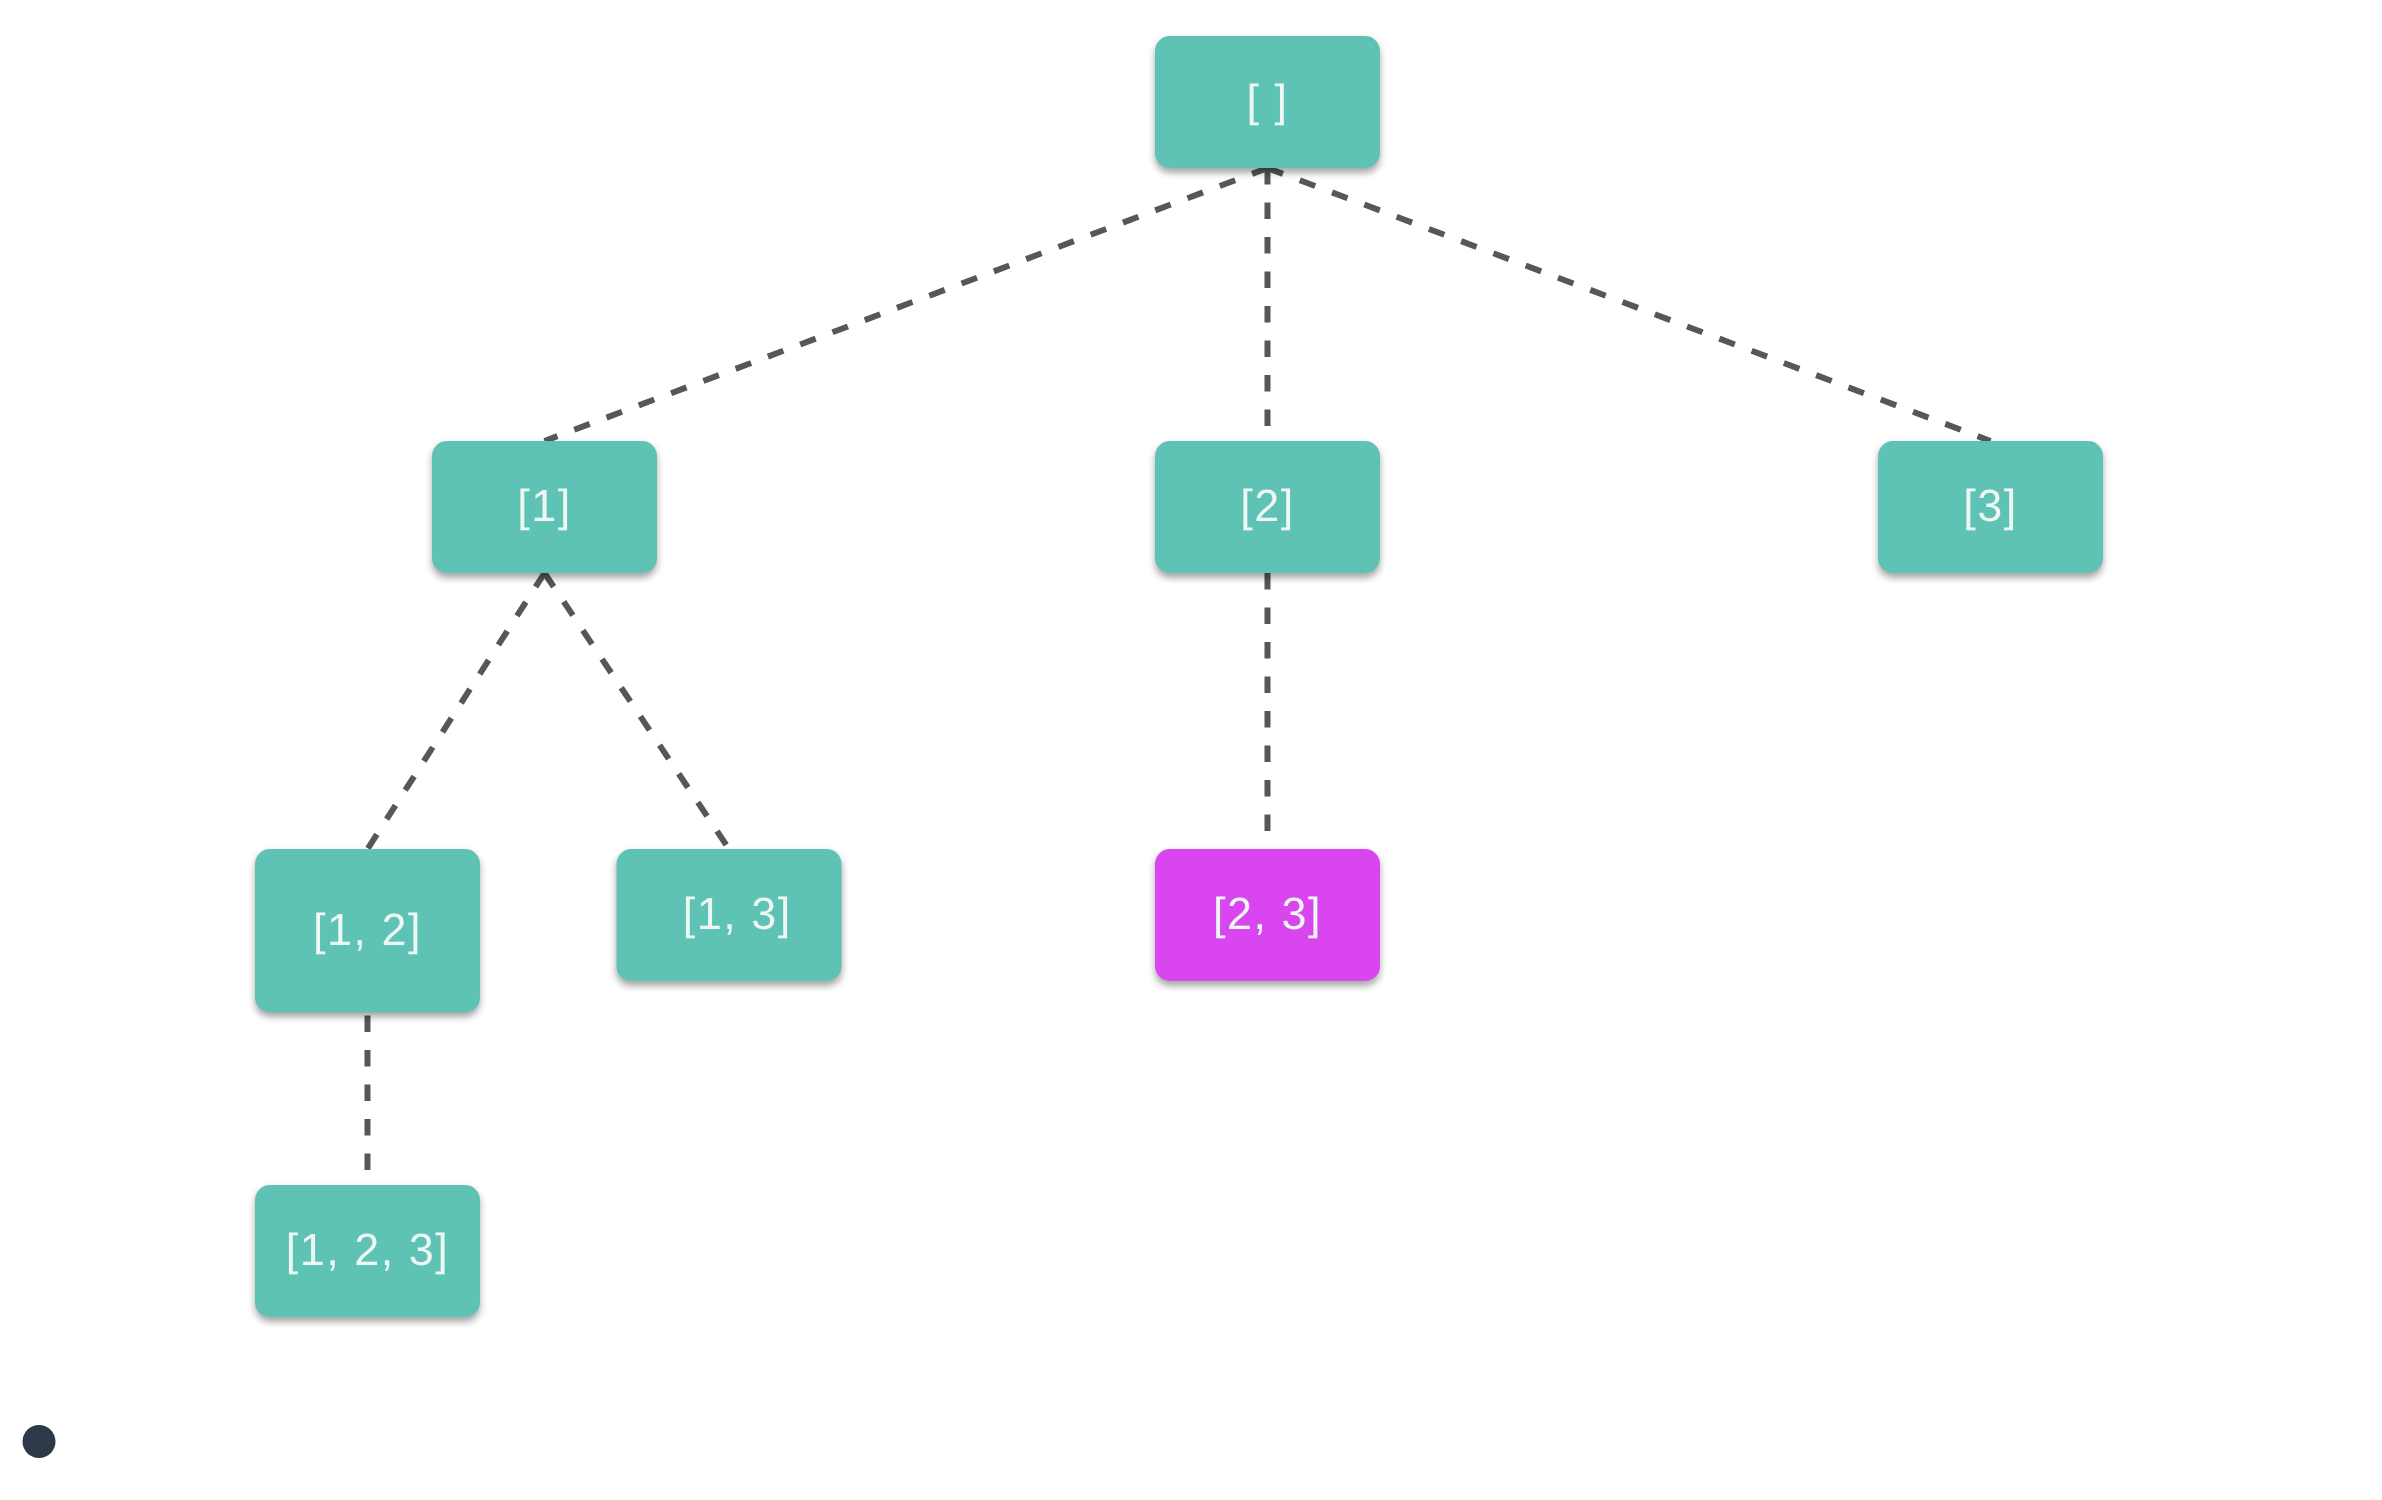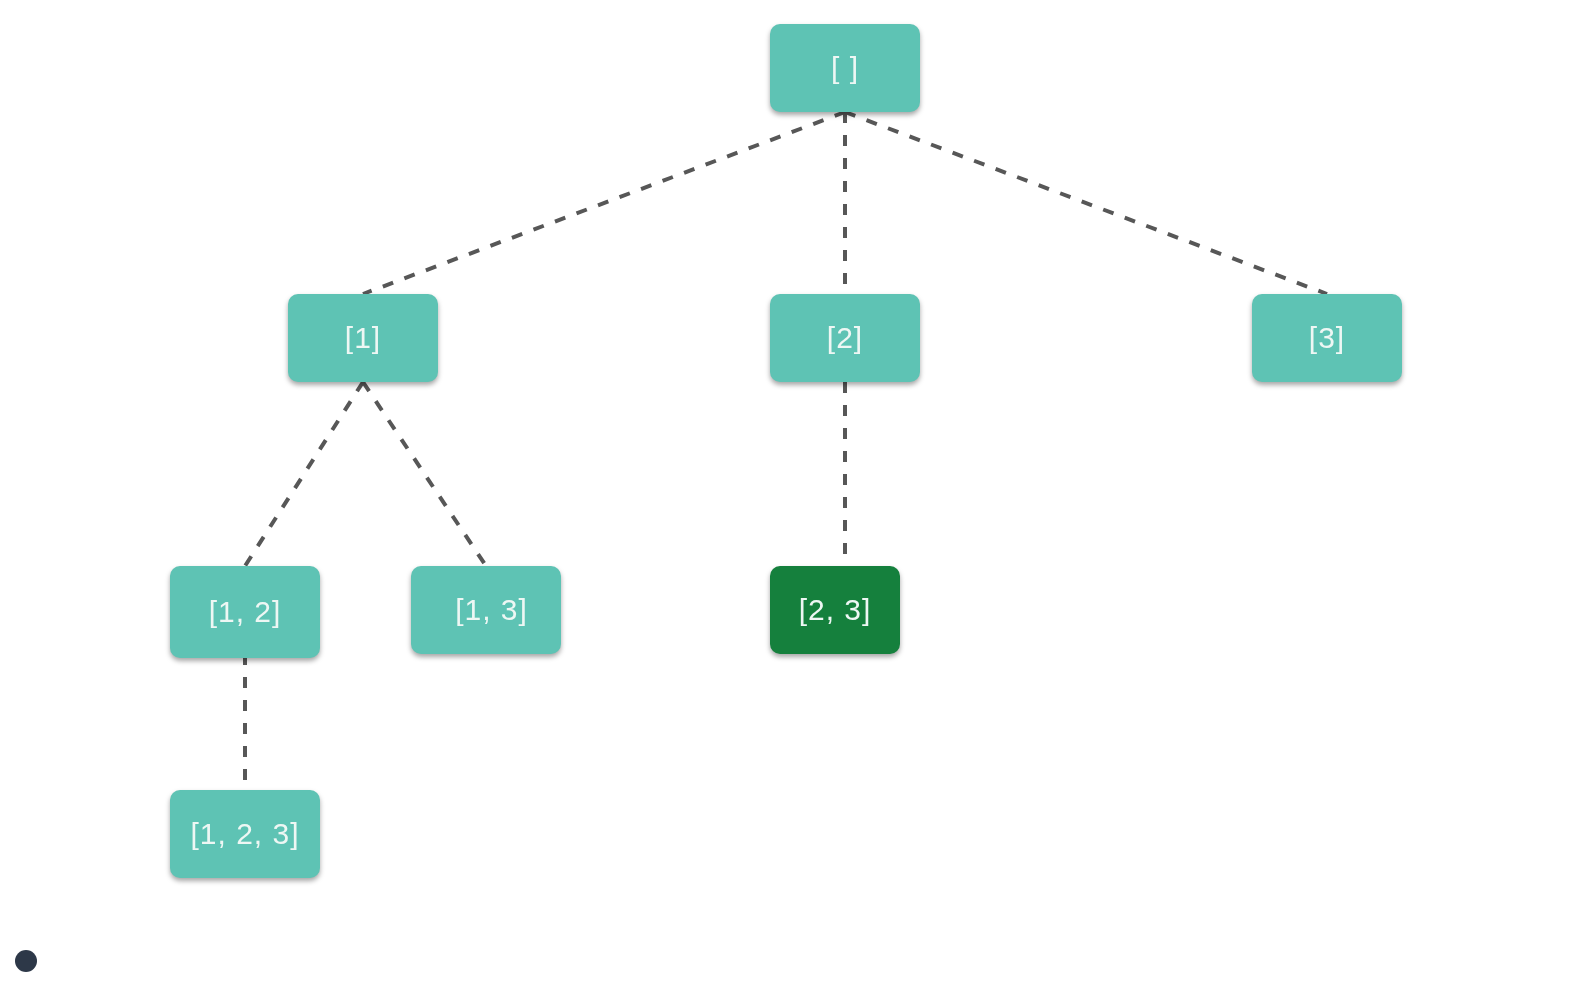--- a/index.html
+++ b/index.html
@@ -72,27 +72,27 @@
       </div>
       <div class="node" style="left: 288px; top: 294px; width: 150px; height: 88px; border-radius: 10px; background: rgb(94, 195, 180);">
         <span class="node-label" style="color: rgb(238, 247, 244);">[1]</span>
       </div>
       <div class="node" style="left: 770px; top: 294px; width: 150px; height: 88px; border-radius: 10px; background: rgb(94, 195, 180);">
         <span class="node-label" style="color: rgb(238, 247, 244);">[2]</span>
       </div>
       <div class="node" style="left: 1252px; top: 294px; width: 150px; height: 88px; border-radius: 10px; background: rgb(94, 195, 180);">
         <span class="node-label" style="color: rgb(238, 247, 244);">[3]</span>
       </div>
-      <div class="node" style="left: 170px; top: 566px; width: 150px; height: 92px; border-radius: 10px; background: rgb(94, 195, 180);">
+      <div class="node" style="left: 170px; top: 566px; width: 150px; height: 109px; border-radius: 10px; background: rgb(94, 195, 180);">
         <span class="node-label" style="color: rgb(238, 247, 244);">[1, 2]</span>
       </div>
       <div class="node" style="left: 411px; top: 566px; width: 150px; height: 88px; border-radius: 10px; background: rgb(94, 195, 180); padding-left: 11px;">
         <span class="node-label" style="color: rgb(238, 247, 244);">[1, 3]</span>
       </div>
-      <div class="node" style="left: 770px; top: 566px; width: 130px; height: 88px; border-radius: 10px; background: #15803d; text-align: right;">
+      <div class="node" style="left: 770px; top: 566px; width: 150px; height: 88px; border-radius: 10px; background: #d946ef; text-align: right;">
         <span class="node-label" style="color: rgb(238, 247, 244);">[2, 3]</span>
       </div>
       <div class="node" style="left: 170px; top: 790px; width: 150px; height: 88px; border-radius: 10px; background: rgb(94, 195, 180);">
         <span class="node-label" style="color: rgb(238, 247, 244);">[1, 2, 3]</span>
       </div>
     </div>
   <div class="bullet" id="bullet" style="left: 15px; top: 950px; width: 22px; height: 22px; background: rgb(45, 56, 72);"></div>
 </div>
 
 </body></html>

